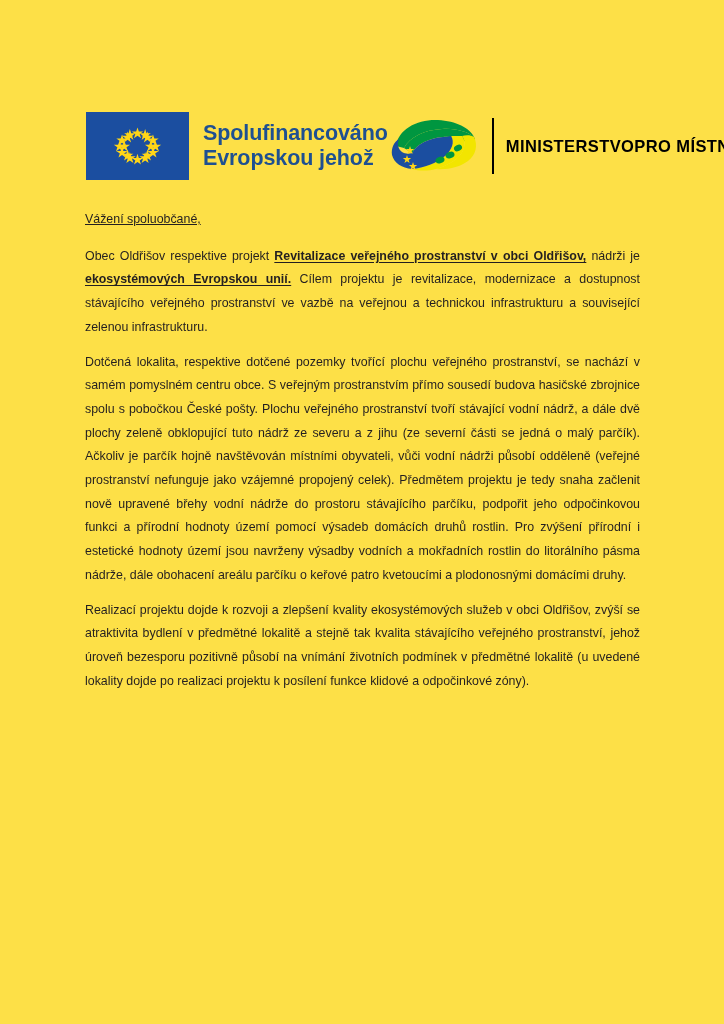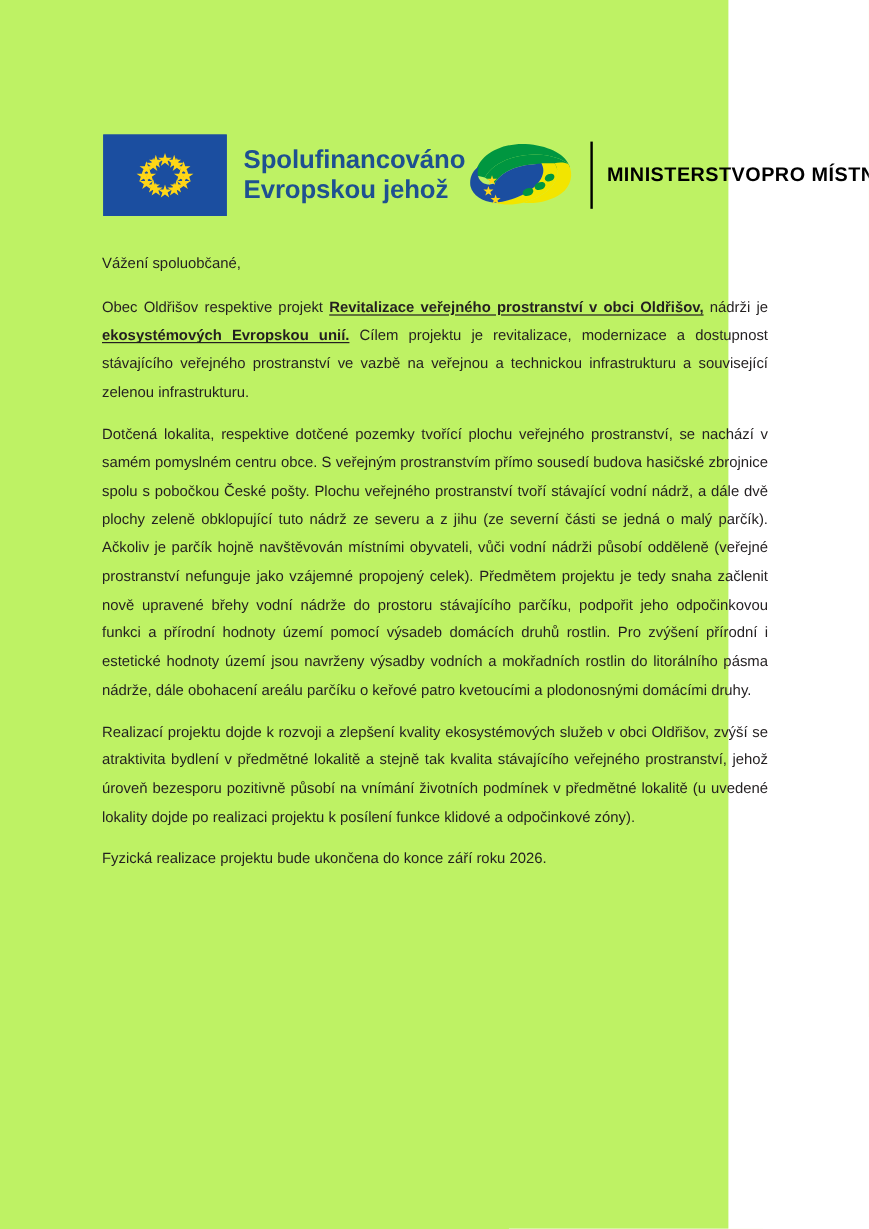--- a/index.html
+++ b/index.html
@@ -10,24 +10,24 @@
   body {
     width: 724px;
     height: 1024px;
     font-family: "Liberation Sans", "DejaVu Sans", sans-serif;
     color: #231f20;
     position: relative;
     overflow: hidden;
   }
 
   .page {
-    width: 607px;
+    width: 724px;
     height: 1024px;
     box-sizing: border-box;
-    background: #bef264;
+    background: #fde047;
     position: relative;
   }
 
   
   .logo-band {
     position: absolute;
     left: 86px;
     top: 110px;
     width: 556px;
     height: 72px;
@@ -113,20 +113,21 @@
     text-justify: inter-word;
     margin: 0 0 11px 0;
     color: #231f20;
     hyphens: none;
   }
   .para:last-child { margin-bottom: 0; }
 
   .salutation {
     text-align: left;
     margin-bottom: 13px;
+    text-decoration: underline;
   }
 
   .last-line {
     text-align: left;
   }
 
   .para b {
     font-weight: bold;
     text-decoration: underline;
     text-underline-offset: 2px;
@@ -212,17 +213,16 @@
     </div>
 
   </div>
 
   <div class="doc-body">
     <p class="para salutation">Vážení spoluobčané,</p>
     <div id="paragraph-list">
         <p class="para"><span>Obec Oldřišov respektive projekt </span><b>Revitalizace veřejného prostranství v obci Oldřišov,</b><span> nádrži je </span><b>ekosystémových Evropskou unií.</b><span> Cílem projektu je revitalizace, modernizace a dostupnost stávajícího veřejného prostranství ve vazbě na veřejnou a technickou infrastrukturu a související zelenou infrastrukturu.</span></p>
         <p class="para"><span>Dotčená lokalita, respektive dotčené pozemky tvořící plochu veřejného prostranství, se nachází v samém pomyslném centru obce. S veřejným prostranstvím přímo sousedí budova hasičské zbrojnice spolu s pobočkou České pošty. Plochu veřejného prostranství tvoří stávající vodní nádrž, a dále dvě plochy zeleně obklopující tuto nádrž ze severu a z jihu (ze severní části se jedná o malý parčík). Ačkoliv je parčík hojně navštěvován místními obyvateli, vůči vodní nádrži působí odděleně (veřejné prostranství nefunguje jako vzájemné propojený celek). Předmětem projektu je tedy snaha začlenit nově upravené břehy vodní nádrže do prostoru stávajícího parčíku, podpořit jeho odpočinkovou funkci a přírodní hodnoty území pomocí výsadeb domácích druhů rostlin. Pro zvýšení přírodní i estetické hodnoty území jsou navrženy výsadby vodních a mokřadních rostlin do litorálního pásma nádrže, dále obohacení areálu parčíku o keřové patro kvetoucími a plodonosnými domácími druhy.</span></p>
         <p class="para"><span>Realizací projektu dojde k rozvoji a zlepšení kvality ekosystémových služeb v obci Oldřišov, zvýší se atraktivita bydlení v předmětné lokalitě a stejně tak kvalita stávajícího veřejného prostranství, jehož úroveň bezesporu pozitivně působí na vnímání životních podmínek v předmětné lokalitě (u uvedené lokality dojde po realizaci projektu k posílení funkce klidové a odpočinkové zóny).</span></p>
-        <p class="para last-line"><span>Fyzická realizace projektu bude ukončena do konce září roku 2026.</span></p>
       </div>
   </div>
 
 </div>
 
 </body></html>

